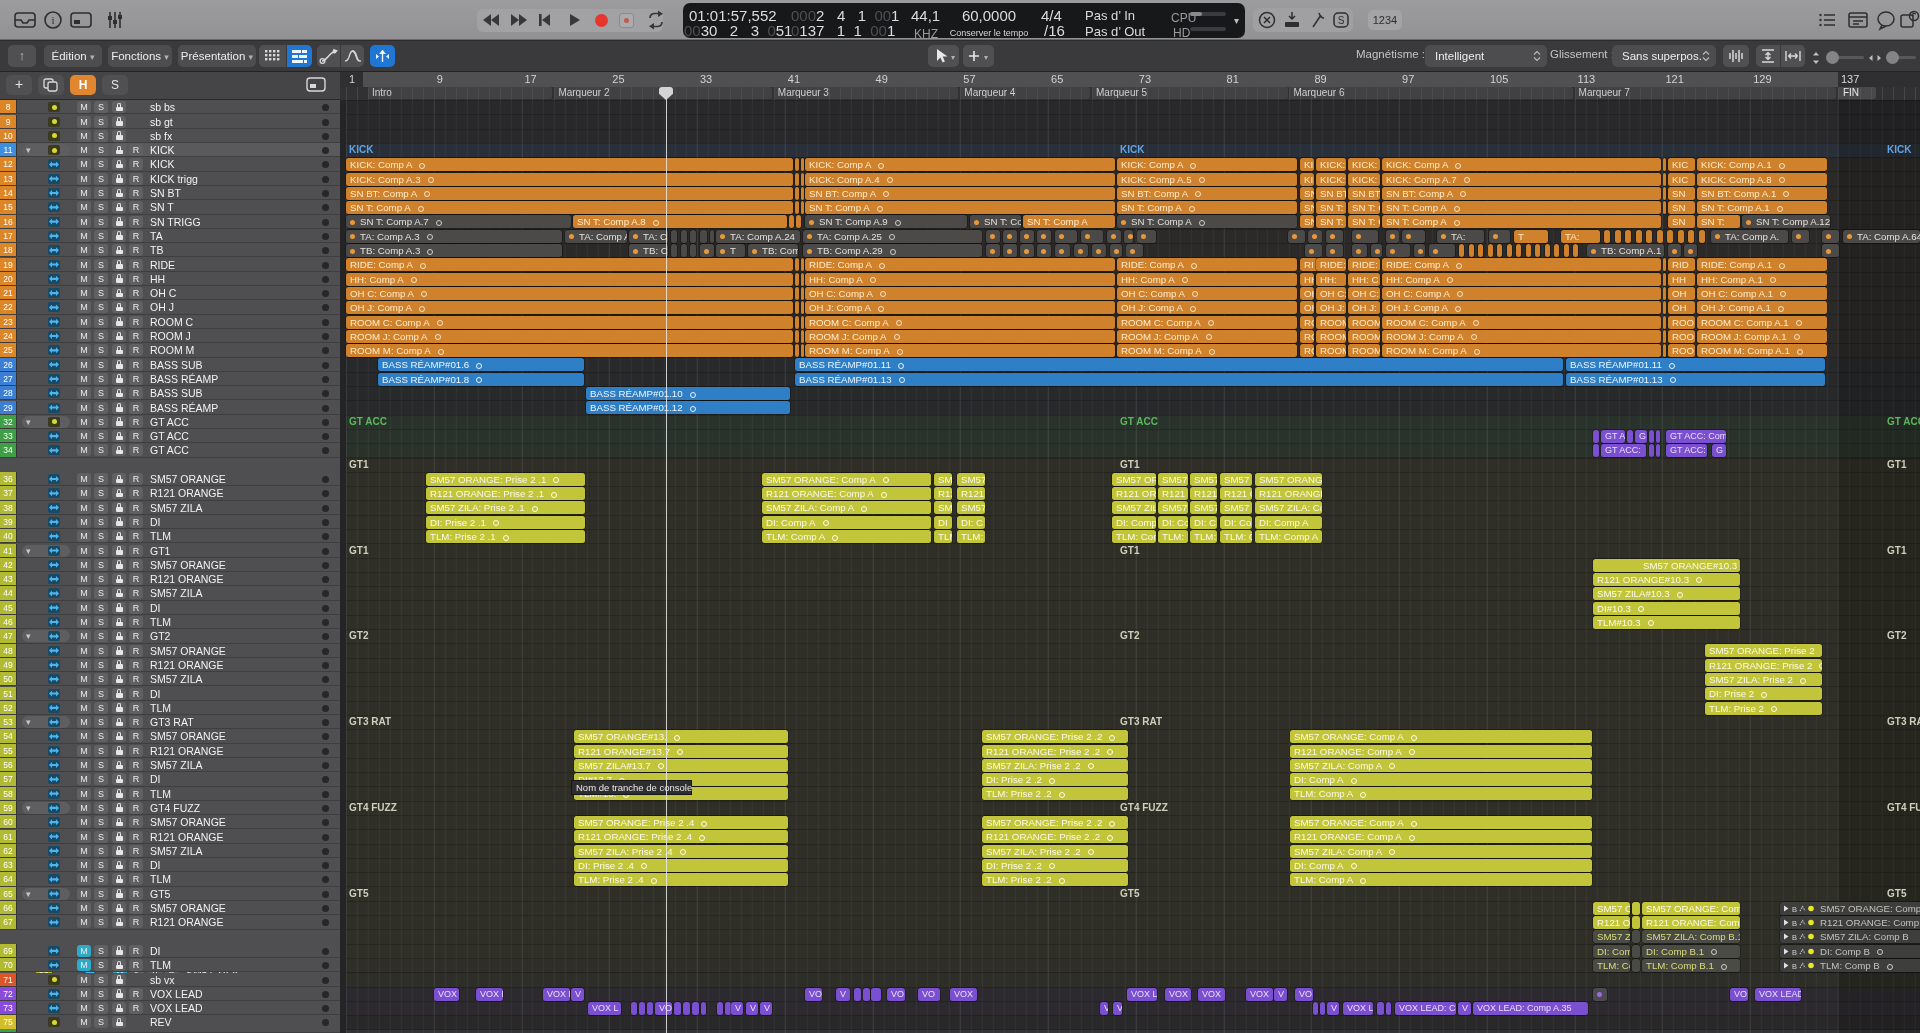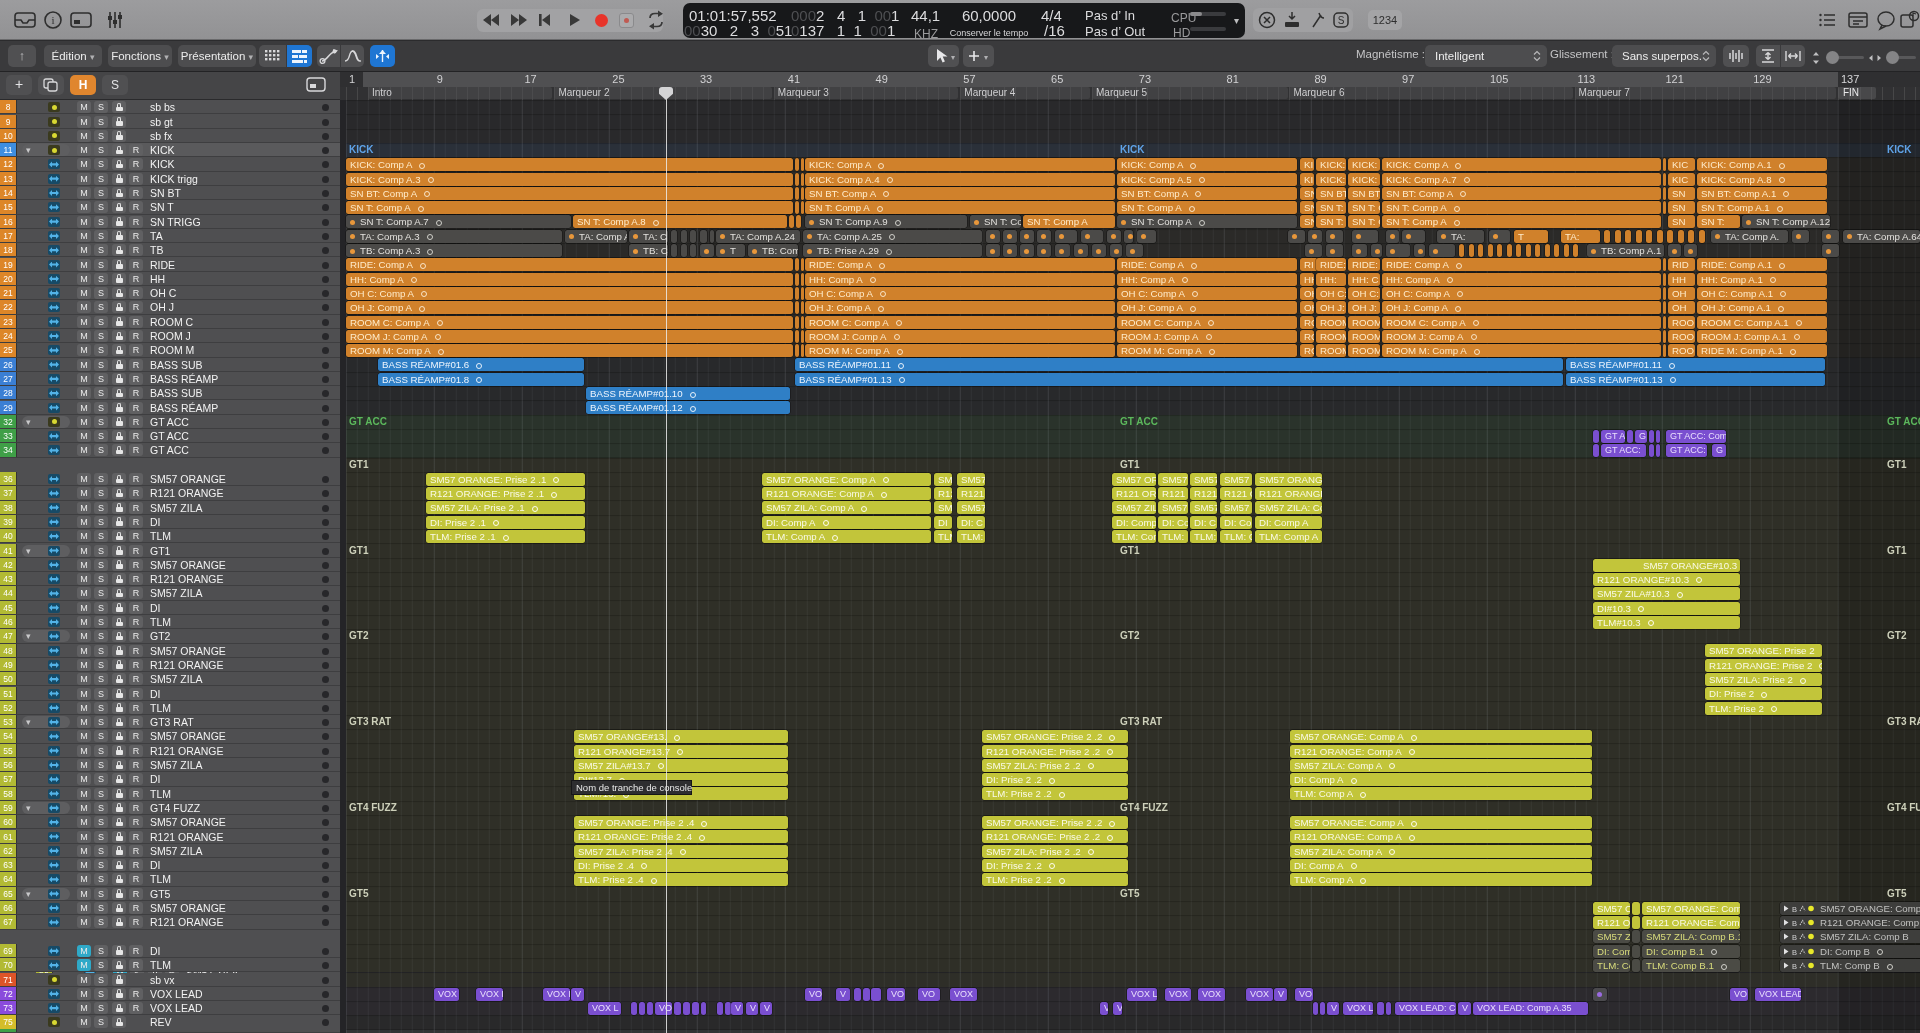--- a/index.html
+++ b/index.html
@@ -1553,21 +1553,21 @@
 <div class="reg ro" style="left:461.0px;top:229.8px;width:3.0px;"></div>
 <div class="reg ro" style="left:1323.0px;top:229.8px;width:3.0px;"></div>
 <div class="reg ro" style="left:6.0px;top:244.1px;width:447.0px;"><span style="padding-left:4px;">ROOM M: Comp A</span><i class="tc"></i></div>
 <div class="reg ro" style="left:465.0px;top:244.1px;width:310.0px;"><span style="padding-left:4px;">ROOM M: Comp A</span><i class="tc"></i></div>
 <div class="reg ro" style="left:777.0px;top:244.1px;width:180.0px;"><span style="padding-left:4px;">ROOM M: Comp A</span><i class="tc"></i></div>
 <div class="reg ro" style="left:960.0px;top:244.1px;width:14.0px;"><span style="padding-left:4px;">RO</span></div>
 <div class="reg ro" style="left:976.0px;top:244.1px;width:30.0px;"><span style="padding-left:4px;">ROOM M</span></div>
 <div class="reg ro" style="left:1008.0px;top:244.1px;width:32.0px;"><span style="padding-left:4px;">ROOM M: </span></div>
 <div class="reg ro" style="left:1042.0px;top:244.1px;width:279.0px;"><span style="padding-left:4px;">ROOM M: Comp A</span><i class="tc"></i></div>
 <div class="reg ro" style="left:1328.0px;top:244.1px;width:27.0px;"><span style="padding-left:4px;">ROO</span></div>
-<div class="reg ro" style="left:1357.0px;top:244.1px;width:130.0px;"><span style="padding-left:4px;">RIDE M: Comp A.1</span><i class="tc"></i></div>
+<div class="reg ro" style="left:1357.0px;top:244.1px;width:130.0px;"><span style="padding-left:4px;">ROOM M: Comp A.1</span><i class="tc"></i></div>
 <div class="reg ro" style="left:455.0px;top:244.1px;width:4.0px;"></div>
 <div class="reg ro" style="left:461.0px;top:244.1px;width:3.0px;"></div>
 <div class="reg ro" style="left:1323.0px;top:244.1px;width:3.0px;"></div>
 <div class="reg rg" style="left:6.0px;top:115.4px;width:225.0px;"><i class="dot"></i><span style="padding-left:2px;">SN T: Comp A.7</span><i class="tc"></i></div>
 <div class="reg ro" style="left:233.0px;top:115.4px;width:214.0px;"><span style="padding-left:4px;">SN T: Comp A.8</span><i class="tc"></i></div>
 <div class="reg ro" style="left:449.0px;top:115.4px;width:5.0px;"></div>
 <div class="reg ro" style="left:456.0px;top:115.4px;width:5.0px;"></div>
 <div class="reg rg" style="left:465.0px;top:115.4px;width:162.0px;"><i class="dot"></i><span style="padding-left:2px;">SN T: Comp A.9</span><i class="tc"></i></div>
 <div class="reg rg" style="left:630.0px;top:115.4px;width:51.0px;"><i class="dot"></i><span style="padding-left:2px;">SN T: Com</span></div>
 <div class="reg ro" style="left:683.0px;top:115.4px;width:92.0px;"><span style="padding-left:4px;">SN T: Comp A</span></div>
@@ -1623,21 +1623,21 @@
 <div class="reg rg" style="left:1482.0px;top:129.7px;width:17.0px;"><i class="dot"></i></div>
 <div class="reg rg" style="left:1503.0px;top:129.7px;width:77.0px;"><i class="dot"></i><span style="padding-left:2px;">TA: Comp A.64</span></div>
 <div class="reg rg" style="left:6.0px;top:144.0px;width:216.0px;"><i class="dot"></i><span style="padding-left:2px;">TB: Comp A.3</span><i class="tc"></i></div>
 <div class="reg rg" style="left:289.0px;top:144.0px;width:39.0px;"><i class="dot"></i><span style="padding-left:2px;">TB: C</span></div>
 <div class="reg rg" style="left:331.0px;top:144.0px;width:6.0px;"></div>
 <div class="reg rg" style="left:341.0px;top:144.0px;width:6.0px;"></div>
 <div class="reg rg" style="left:350.0px;top:144.0px;width:6.0px;"></div>
 <div class="reg rg" style="left:360.0px;top:144.0px;width:14.0px;"><i class="dot"></i></div>
 <div class="reg rg" style="left:376.0px;top:144.0px;width:29.0px;"><i class="dot"></i><span style="padding-left:2px;">T</span></div>
 <div class="reg rg" style="left:408.0px;top:144.0px;width:50.0px;"><i class="dot"></i><span style="padding-left:2px;">TB: Com</span></div>
-<div class="reg rg" style="left:463.0px;top:144.0px;width:179.0px;"><i class="dot"></i><span style="padding-left:2px;">TB: Prise A.29</span><i class="tc"></i></div>
+<div class="reg rg" style="left:463.0px;top:144.0px;width:179.0px;"><i class="dot"></i><span style="padding-left:2px;">TB: Comp A.29</span><i class="tc"></i></div>
 <div class="reg rg" style="left:646.0px;top:144.0px;width:14.0px;"><i class="dot"></i></div>
 <div class="reg rg" style="left:663.0px;top:144.0px;width:14.0px;"><i class="dot"></i></div>
 <div class="reg rg" style="left:680.0px;top:144.0px;width:14.0px;"><i class="dot"></i></div>
 <div class="reg rg" style="left:697.0px;top:144.0px;width:14.0px;"><i class="dot"></i></div>
 <div class="reg rg" style="left:715.0px;top:144.0px;width:15.0px;"><i class="dot"></i></div>
 <div class="reg rg" style="left:734.0px;top:144.0px;width:14.0px;"><i class="dot"></i></div>
 <div class="reg rg" style="left:752.0px;top:144.0px;width:14.0px;"><i class="dot"></i></div>
 <div class="reg rg" style="left:770.0px;top:144.0px;width:12.0px;"><i class="dot"></i></div>
 <div class="reg rg" style="left:786.0px;top:144.0px;width:17.0px;"><i class="dot"></i></div>
 <div class="reg rg" style="left:965.0px;top:144.0px;width:17.0px;"><i class="dot"></i></div>

